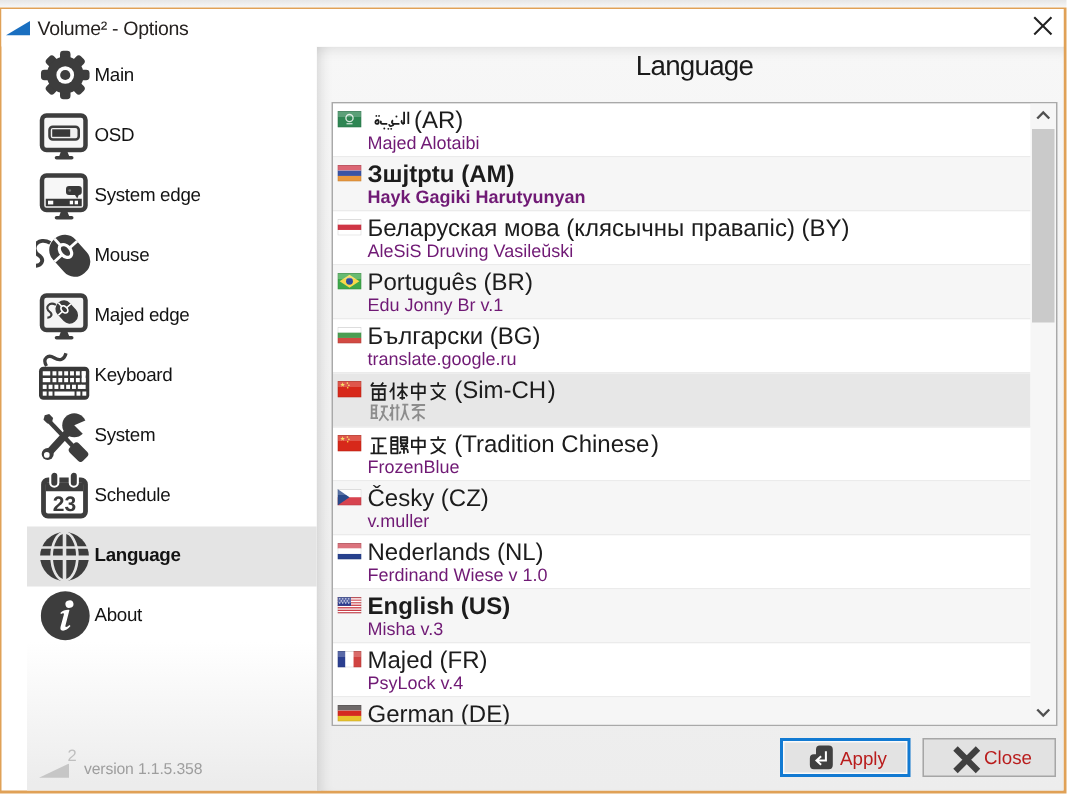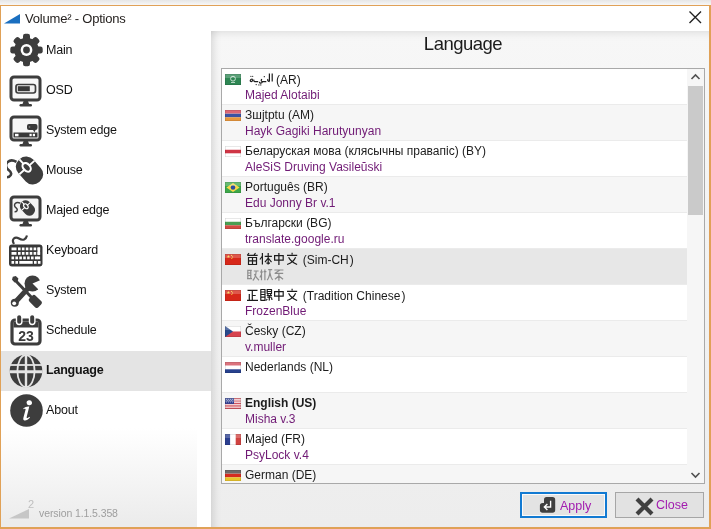--- a/index.html
+++ b/index.html
@@ -2,45 +2,45 @@
 <html><head><meta charset="utf-8">
 <style>
 *{margin:0;padding:0;box-sizing:border-box;}
 html,body{width:711px;height:529px;overflow:hidden;font-family:"Liberation Sans",sans-serif;background:#fff;}
 #top{position:absolute;left:0;top:0;width:711px;height:5px;background:linear-gradient(#e6e6e6,#f7f7f7);}
 #win{position:absolute;left:0;top:5px;width:711px;height:524px;background:#fff;border:1px solid #e0a157;border-right-width:2px;border-bottom-width:2px;padding-left:44px;}
 #tb{position:absolute;left:0;top:0;width:708px;height:25px;background:#fff;}
 #tb .ttl{position:absolute;left:24px;top:4.5px;font-size:13px;letter-spacing:-0.2px;color:#262220;}
 #tb svg.logo{position:absolute;left:4px;top:7px;}
 #tb .x{position:absolute;left:687px;top:4px;}
-#sb{position:absolute;left:0;top:25px;width:196px;height:496px;background:linear-gradient(#fff 80%,#ececec 99%);}
+#sb{position:absolute;left:17px;top:25px;width:196px;height:496px;background:linear-gradient(#fff 80%,#ececec 99%);}
 .nav{position:absolute;left:0;width:210px;height:40px;}
 .nav .lbl{position:absolute;left:45px;top:12px;font-size:12.5px;letter-spacing:-0.2px;color:#131313;}
 .nav.sel{background:#e4e4e4;}
 .nav.sel .lbl{font-weight:bold;}
 .nav svg{position:absolute;}
 #ver svg{position:absolute;left:8px;top:478px;}
 #ver .v2{position:absolute;left:27px;top:467px;font-size:11px;color:#bfbfbf;}
 #ver .vt{position:absolute;left:38px;top:476px;font-size:10.5px;letter-spacing:-0.1px;color:#9e9e9e;}
 #pn{position:absolute;left:210px;top:25px;width:498px;height:496px;background:linear-gradient(#f7f7f7,#ededed);box-shadow:inset 9px 0 9px -7px rgba(0,0,0,0.14), inset 0 9px 9px -7px rgba(0,0,0,0.10);}
 #hd{position:absolute;left:5px;top:2px;width:494px;text-align:center;font-size:18.5px;letter-spacing:-0.5px;color:#1b1b1b;}
 #lb{position:absolute;left:10px;top:37px;width:484px;height:416px;border:1px solid #a9a9a9;background:#fff;overflow:hidden;}
 .row{position:absolute;left:0;width:465px;height:36px;border-bottom:1px solid #ebebeb;background:#fff;}
 .row.alt{background:#f6f6f6;}
 .row.sel{background:#e7e7e7;}
 .row svg.fl{position:absolute;left:3px;top:5px;}
-.row .nm{position:absolute;left:23px;top:3px;font-size:12px;color:#1c1c1c;white-space:nowrap;}
+.row .nm{position:absolute;left:23px;top:3px;font-size:16px;color:#1c1c1c;white-space:nowrap;}
 .row .au{position:absolute;left:23px;top:19px;font-size:12px;color:#701a75;white-space:nowrap;}
 #sc{position:absolute;left:465px;top:0;width:17px;height:414px;background:#f6f6f6;}
 #sc .btn{position:absolute;left:0;width:17px;height:17px;background:#f6f6f6;}
 #sc .thumb{position:absolute;left:1px;top:17px;width:15px;height:129px;background:#cacaca;}
 .pbtn{position:absolute;top:461px;height:26px;}
 #apply{left:309px;width:87px;background:#e3e3e3;border:2px solid #127ad2;box-shadow:inset 0 0 0 1px #fafafa;}
 #close{left:404px;width:89px;background:#e2e2e2;border:1px solid #a6a6a6;}
-.pbtn span{position:absolute;font-size:12.5px;color:#a21caf;}
+.pbtn span{position:absolute;font-size:12.5px;color:#b91c1c;}
 .pbtn svg{position:absolute;}
 </style></head>
 <body>
 <div id="top"></div>
 <div id="win">
   <div id="tb">
     <svg class="logo" width="17" height="10" style="left:3px;top:8px">
         <polygon points="0,9.5 16,9.5 16,0" fill="#1a6fc0"></polygon>
       </svg>
     <span class="ttl">Volume² - Options</span>
@@ -229,21 +229,21 @@
                   <circle cx="13.9" cy="12.9" r="0.65"></circle>
                   <circle cx="11.2" cy="12.6" r="0.65"></circle>
                   <circle cx="19.3" cy="4.7" r="0.65"></circle>
                   <circle cx="5.9" cy="4.3" r="0.6"></circle>
                   <circle cx="7.7" cy="4.3" r="0.6"></circle>
                 </g>
               </g>
             </svg><span style="margin-left:2px">(AR)</span></span>
           <span class="au">Majed Alotaibi</span>
         </div>
-        <div class="row alt" style="top: 36px;">
+        <div class="row alt" style="top: 36px; font-weight: bold;">
           <svg class="fl" width="16" height="11">
             <rect width="16" height="3.7" fill="#d23c4e"></rect>
             <rect y="3.7" width="16" height="3.6" fill="#3a53a4"></rect>
             <rect y="7.3" width="16" height="3.7" fill="#e8973d"></rect>
             <rect width="16" height="4" fill="#fff" opacity="0.22"></rect>
             <rect x="0.25" y="0.25" width="15.5" height="10.5" fill="none" stroke="rgba(0,0,0,0.18)" stroke-width="0.5"></rect>
           </svg>
           <span class="nm">Зшjtрtu (AM)</span>
           <span class="au">Hayk Gagiki Harutyunyan</span>
         </div>
@@ -360,20 +360,21 @@
         </div>
         <div class="row" style="top: 288px;">
           <svg class="fl" width="16" height="11">
             <rect width="16" height="3.7" fill="#d14c59"></rect>
             <rect y="3.7" width="16" height="3.6" fill="#fff"></rect>
             <rect y="7.3" width="16" height="3.7" fill="#27418e"></rect>
             <rect width="16" height="4" fill="#fff" opacity="0.22"></rect>
             <rect x="0.25" y="0.25" width="15.5" height="10.5" fill="none" stroke="rgba(0,0,0,0.18)" stroke-width="0.5"></rect>
           </svg>
           <span class="nm">Nederlands (NL)</span>
+          <span class="au">Ferdinand Wiese v 1.0</span>
         </div>
         <div class="row alt" style="top: 324px;">
           <svg class="fl" width="16" height="11">
             <rect width="16" height="11" fill="#fff"></rect>
             <g fill="#c93742">
               <rect y="0" width="16" height="0.85"></rect>
               <rect y="1.69" width="16" height="0.85"></rect>
               <rect y="3.38" width="16" height="0.85"></rect>
               <rect y="5.08" width="16" height="0.85"></rect>
               <rect y="6.77" width="16" height="0.85"></rect>

